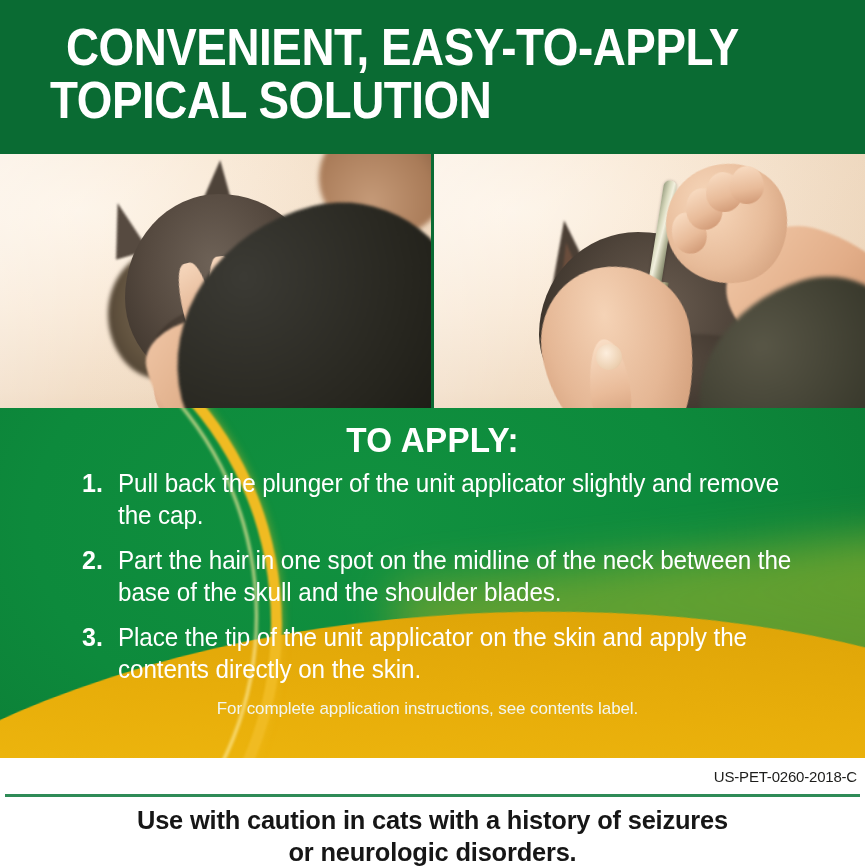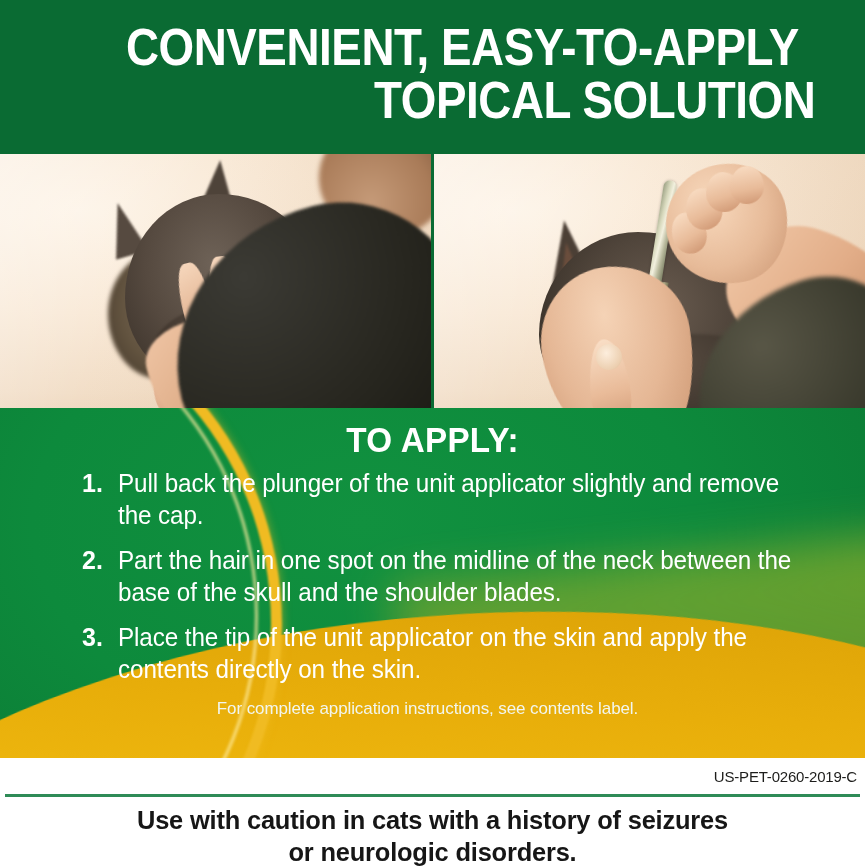--- a/index.html
+++ b/index.html
@@ -21,21 +21,21 @@
 
   
   .header {
     position: absolute;
     left: 0; top: 0;
     width: 865px;
     height: 150px;
     background: #0a6b33;
     display: flex;
     flex-direction: column;
-    align-items: flex-end;
+    align-items: flex-start;
     justify-content: center;
     box-sizing: border-box;
     padding: 4px 20px 6px 20px;
   }
   .header-line {
     color: #ffffff;
     font-weight: bold;
     font-size: 52px;
     line-height: 1.02;
     letter-spacing: -0.5px;
@@ -533,21 +533,21 @@
           <span class="step-num">3.</span>
           <span class="step-text">Place the tip of the unit applicator on the skin and apply the contents directly on the skin.</span>
         </li>
       </ul>
 
       <div class="footnote">For complete application instructions, see contents label.</div>
     </div>
   </div>
 
   <div class="footer">
-    <div class="code">US-PET-0260-2019-C</div>
+    <div class="code">US-PET-0260-2018-C</div>
     <div class="rule"></div>
     <div class="caution">
       <div>Use with caution in cats with a history of seizures</div>
       <div>or neurologic disorders.</div>
     </div>
   </div>
 
 </div>
 
 </body></html>

